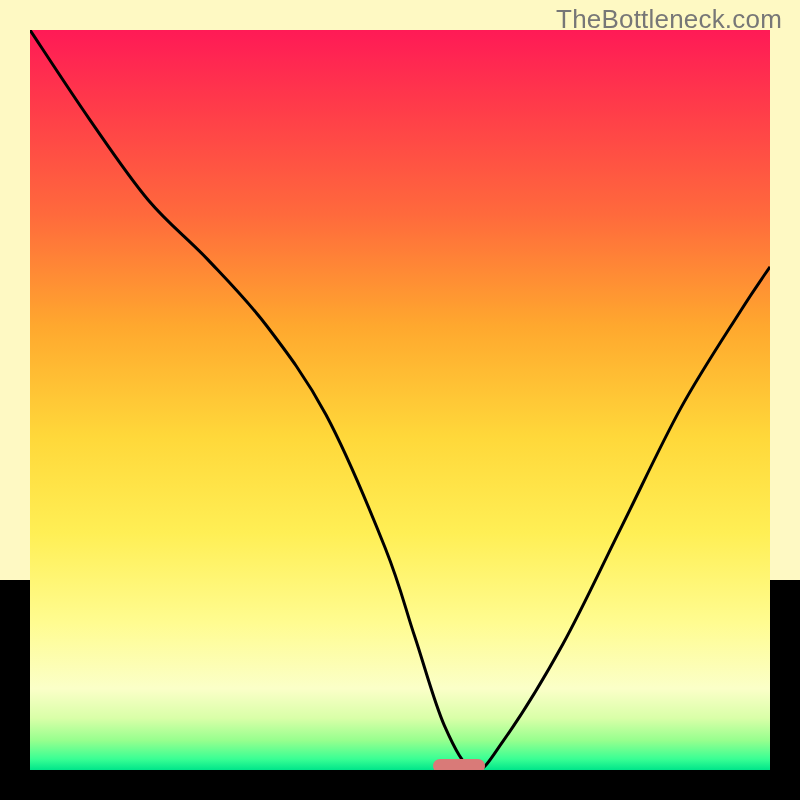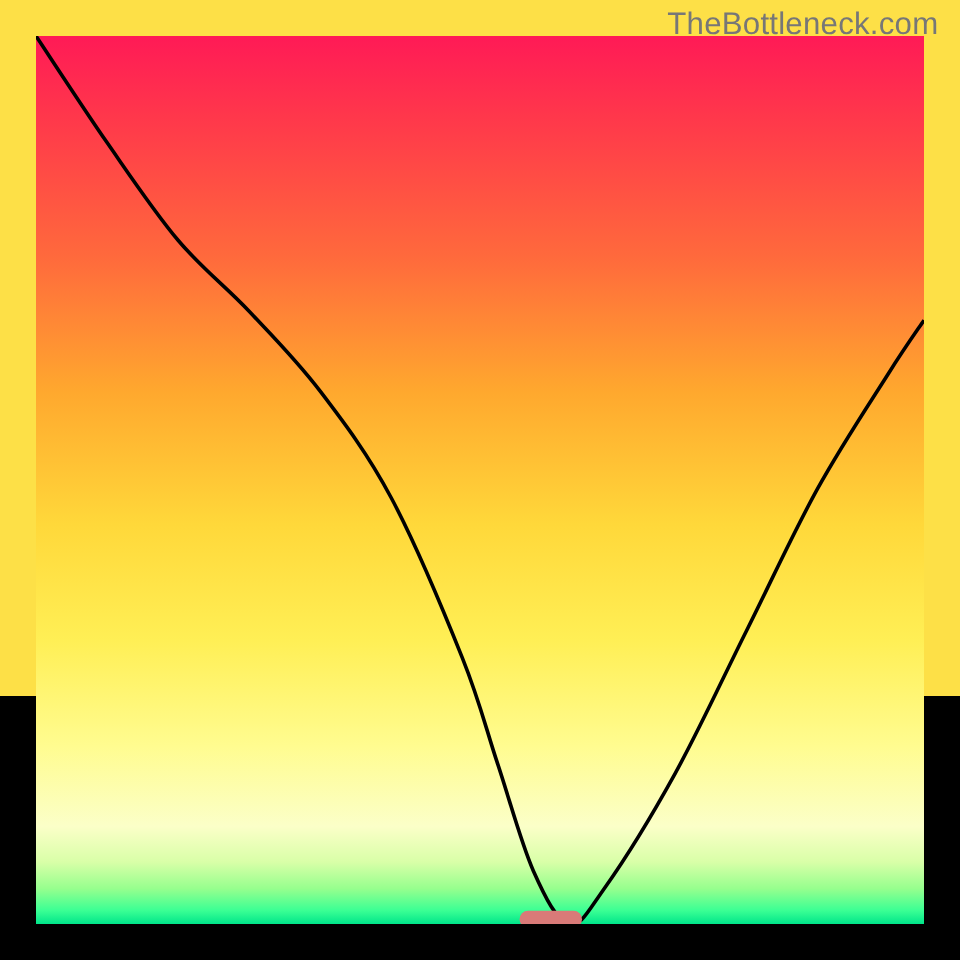--- a/index.html
+++ b/index.html
@@ -8,21 +8,21 @@
     width: 800px;
     height: 800px;
     overflow: hidden;
     background: #000;
     font-family: Arial, Helvetica, sans-serif;
   }
   .frame {
     position: relative;
     width: 800px;
     height: 580px;
-    background: #fde047;
+    background: #fef9c3;
   }
   .watermark {
     position: absolute;
     top: 4px;
     right: 18px;
     color: #777;
     font-size: 26px;
     font-weight: 500;
     letter-spacing: 0.2px;
     z-index: 10;

